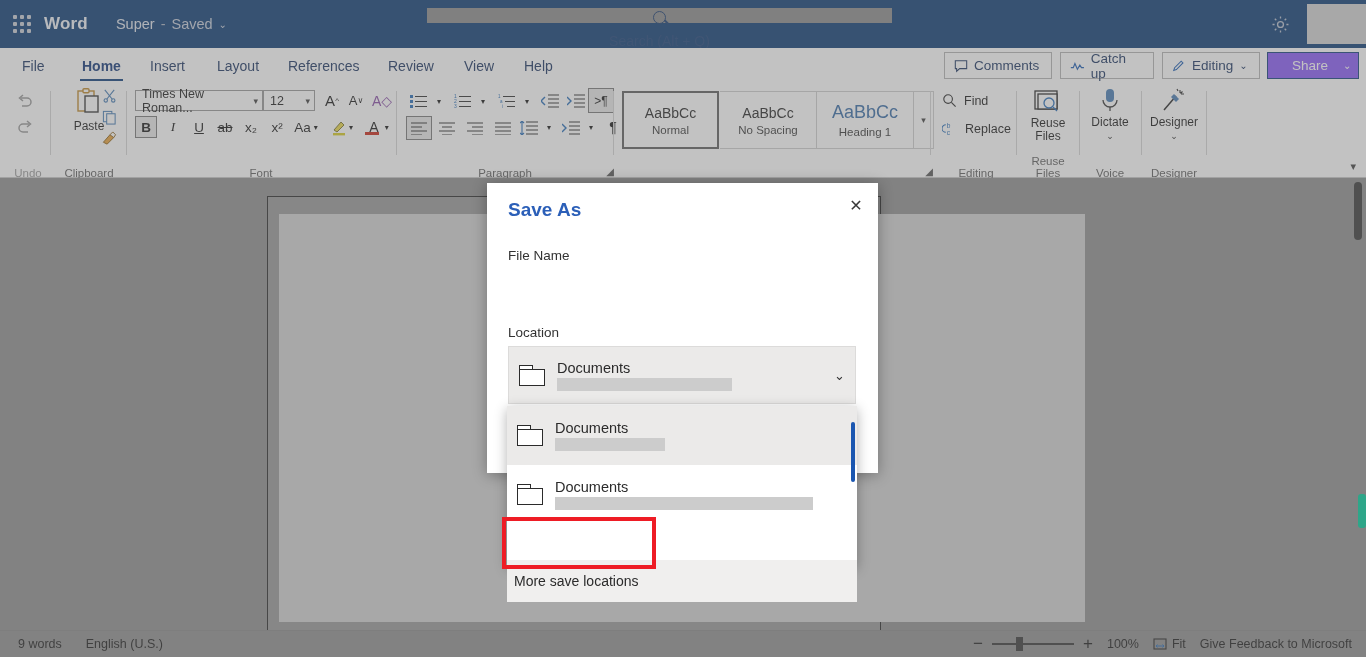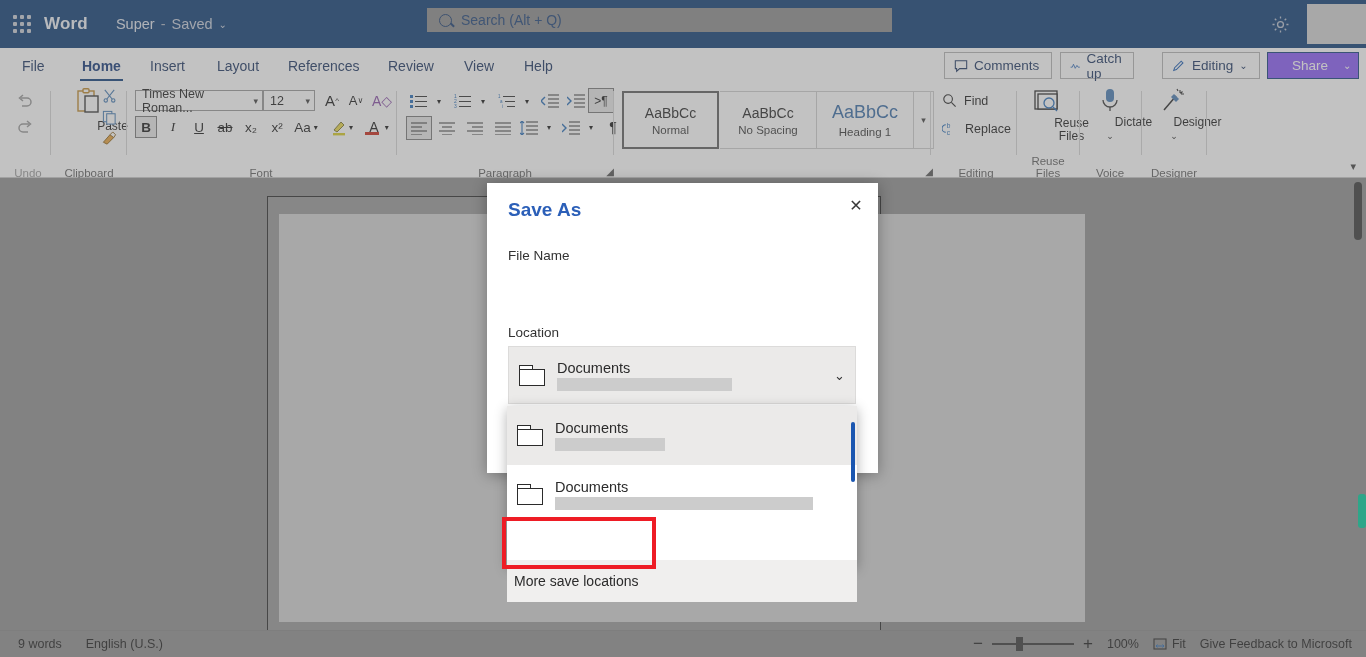--- a/index.html
+++ b/index.html
@@ -21,23 +21,24 @@
   .waffle-grid{ display:grid; grid-template-columns:repeat(3,4px);
     grid-template-rows:repeat(3,4px); gap:3px; }
   .waffle-grid i{ width:4px;height:4px;background:#c8cdd6;border-radius:1px;display:block; }
   #app-name{ color:#eef1f6; font-size:17px; font-weight:bold; letter-spacing:.2px;}
   #doc-title-wrap{ display:flex; align-items:center; margin-left:28px; color:#c3cbd8; font-size:14.5px; gap:6px;}
   #doc-title{ color:#dfe4ec; }
   #doc-sep{ color:#aab3c2; }
   #doc-saved{ color:#c7cedb; }
   .chev{ font-size:10px; color:#c7cedb; }
   #search-box{
-    position:absolute; left:427px; top:8px; width:465px; height:24px;
+    position:absolute; left:427px; top:8px; width:465px; height:15px;
     background:#8e8e8e; display:flex; align-items:center; padding:3px 12px; gap:9px;
     cursor:text;
+    flex-direction:column;
   }
   #search-box .mag{ width:13px;height:13px;border:1.6px solid #1c3f72;border-radius:50%;
     position:relative; flex:none; }
   #search-box .mag:after{content:"";position:absolute;width:5px;height:1.6px;background:#1c3f72;
     transform:rotate(45deg);right:-4px;bottom:0px;}
   #search-ph{ color:#20457a; font-size:14px;}
   #settings-gear{ position:absolute; right:74px; top:12px; width:24px; height:24px;
     display:flex;align-items:center;justify-content:center;cursor:pointer;}
   #avatar-block{ position:absolute; right:0px; top:4px; width:59px; height:40px; background:#d2d2d2; }
 
@@ -63,21 +64,21 @@
   .selbox .cv{ margin-left:auto; font-size:9px; color:#444;}
   .fbtn{ width:22px;height:22px;display:flex;align-items:center;justify-content:center;
     font-size:13.5px;color:#1b1b1b;cursor:pointer;}
   .fbtn.on{ border:1px solid #7a7a7a; background:#e9e9e9;}
   .stylecard{ border:1px solid #cfcfcf; background:#fff; width:97px;height:58px;
     display:flex;flex-direction:column;align-items:center;justify-content:center;gap:3px;cursor:pointer;}
   .stylecard.sel{ border:2px solid #616161; }
   .stylecard .sa{ font-size:14px;color:#2a2a2a;}
   .stylecard .sn{ font-size:11.5px;color:#3b3b3b;text-align:center;}
   .bigbtn{ width:62px;display:flex;flex-direction:column;align-items:center;gap:2px;cursor:pointer;}
-  .bigbtn .lbl{ font-size:12px;color:#1b1b1b;text-align:center;line-height:13px;padding-left:47px;}
+  .bigbtn .lbl{ font-size:12px;color:#1b1b1b;text-align:center;line-height:13px;}
   .smrow{ display:flex;align-items:center;gap:7px;font-size:12.5px;color:#1b1b1b;cursor:pointer;}
   .dlg-launch{ position:absolute; bottom:-16px; right:4px; font-size:10px;color:#5a5a5a;cursor:pointer;}
 
   
   #canvas{ position:absolute;left:0;top:178px;width:1366px;height:452px;background:#919191;}
   #page{ position:absolute;left:267px;top:196px;width:614px;height:437px;background:#9a9a9a;
     border:1px solid #2b2b2b;}
   #page-inner{ position:absolute;left:279px;top:214px;width:806px;height:408px;background:#d3d3d3;}
   #vscroll{ position:absolute;right:0;top:178px;width:16px;height:452px;background:#919191;}
   #vthumb{ position:absolute;right:4px;top:182px;width:8px;height:58px;background:#3b3b3b;border-radius:4px;cursor:pointer;}
@@ -179,21 +180,21 @@
     <div class="tab" style="left:386px">Review</div>
     <div class="tab" style="left:462px">View</div>
     <div class="tab" style="left:522px">Help</div>
 
     <div class="tbtn" style="left:944px;width:108px">
       <svg width="14" height="14" viewBox="0 0 16 16">
         <path d="M1.5 2h13v9h-8l-3.5 3v-3h-1.5z" fill="none" stroke="#1f3864" stroke-width="1.2"></path>
         </svg>
       <span>Comments</span>
     </div>
-    <div class="tbtn" style="left:1060px;width:74px">
+    <div class="tbtn" style="left:1060px;width:94px">
       <svg width="15" height="12" viewBox="0 0 18 12">
         <path d="M1 8 L4 8 L6 3 L9 10 L12 5 L14 8 L17 8" fill="none" stroke="#1f5fb4" stroke-width="1.4"></path>
         </svg>
       <span>Catch up</span>
     </div>
     <div class="tbtn" style="left:1162px;width:98px">
       <svg width="14" height="14" viewBox="0 0 16 16">
         <path d="M2 13l1-3 7.5-7.5 2 2L5 12z" fill="none" stroke="#1f5fb4" stroke-width="1.2"></path>
         </svg>
       <span>Editing</span>

